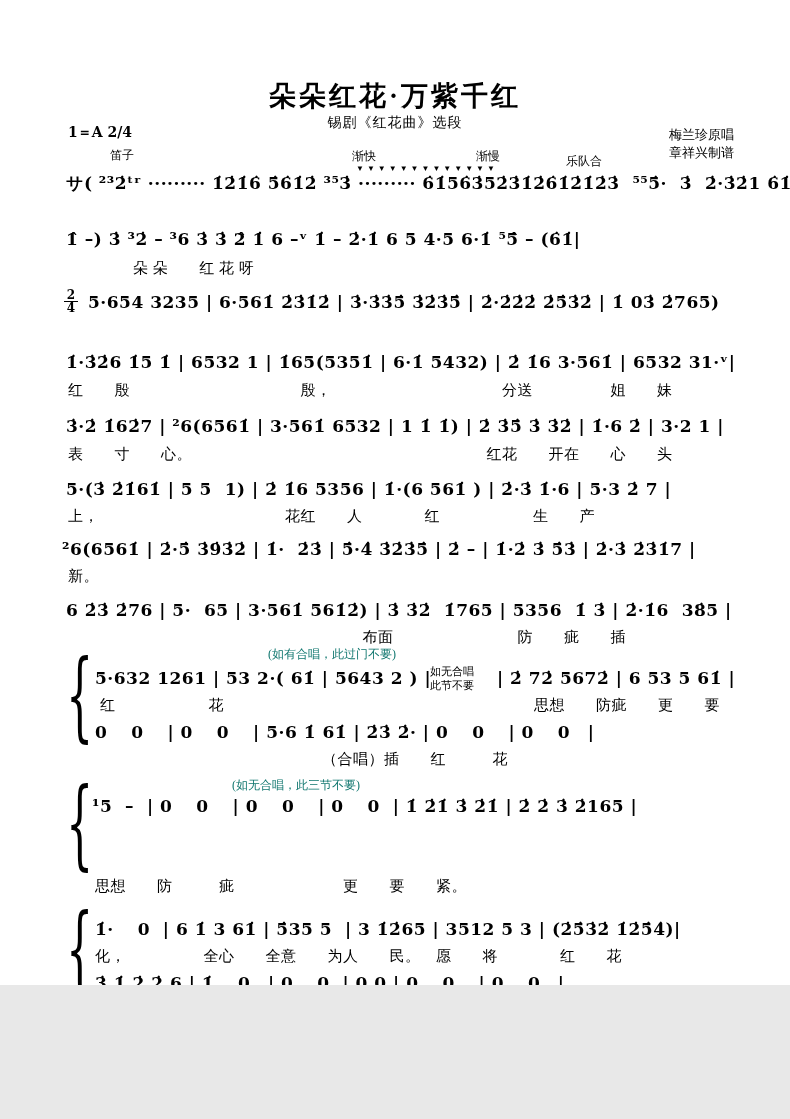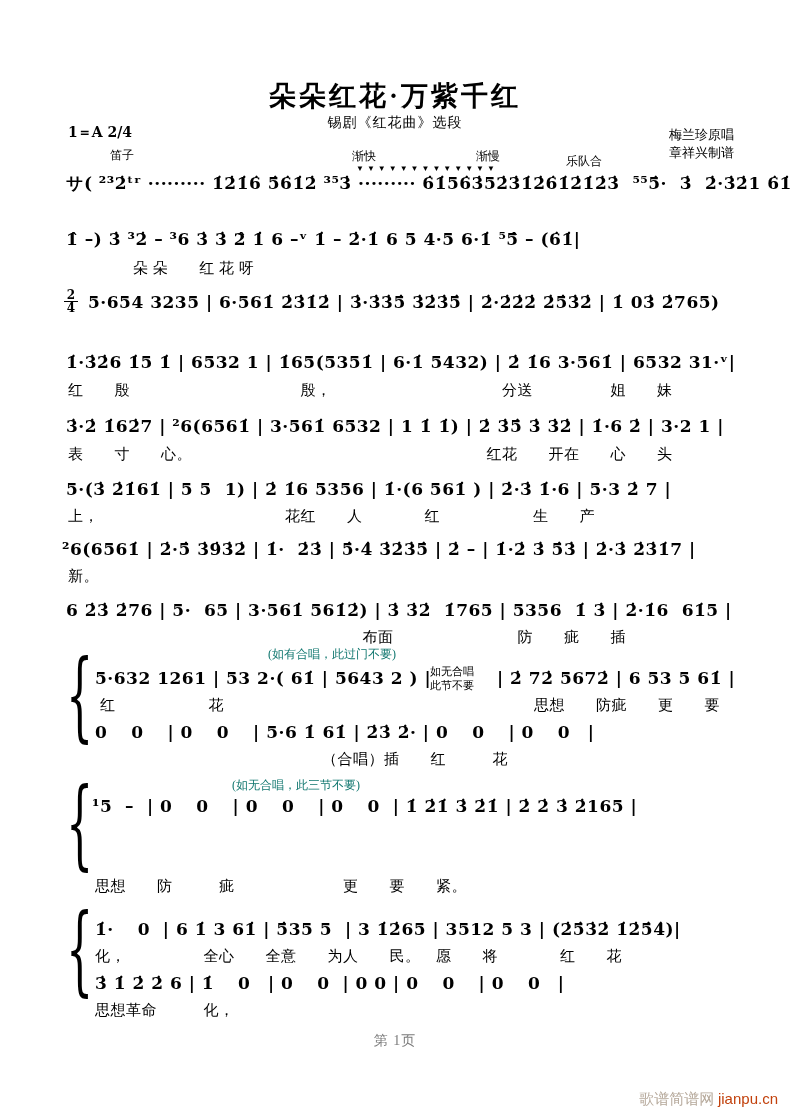--- a/index.html
+++ b/index.html
@@ -1,17 +1,17 @@
 <!DOCTYPE html>
 <html><head>
 <meta charset="utf-8">
 <style>
   html,body { margin:0; padding:0; background:#e8e8e8; }
   .page {
-    position:relative; width:790px; height:1119px; margin:0 auto;
+    position:relative; width:790px; height:985px; margin:0 auto;
     background:#ffffff; overflow:hidden;
     font-family:"Liberation Serif", serif; color:#000;
   }
   .title {
     position:absolute; left:0; right:0; top:78px; text-align:center;
     font-size:27px; font-weight:bold; letter-spacing:3px;
     font-family:"Liberation Serif", serif;
   }
   .subtitle {
     position:absolute; left:0; right:0; top:114px; text-align:center;
@@ -92,21 +92,21 @@
 
   <div class="notes" style="left:66px; top:416px;">3̇·2̇ 1̇62̇7 | ²6(6561̇ | 3·561̇ 6532 | 1 1̇ 1̇) | 2̇ 3̇5̇ 3̇ 3̇2̇ | 1̇·6 2̇ | 3·2 1 |</div>
   <div class="lyrics" style="left:68px; top:445px;">表　　寸　　心。　　　　　　　　　　　　　　　　　　　红花　　开在　　心　　头</div>
 
   <div class="notes" style="left:66px; top:479px;">5·(3̇ 2̇1̇61̇ | 5 5  1) | 2̇ 1̇6 5356 | 1̇·(6 561̇ ) | 2̇·3̇ 1̇·6 | 5·3 2̇ 7 |</div>
   <div class="lyrics" style="left:68px; top:507px;">上，　　　　　　　　　　　　花红　　人　　　　红　　　　　　生　　产</div>
 
   <div class="notes" style="left:62px; top:539px;">²6(6561̇ | 2̇·5̇ 3̇9̇3̇2̇ | 1̇·  2̇3̇ | 5̇·4̇ 3̇2̇3̇5̇ | 2̇ – | 1̇·2̇ 3̇ 5̇3̇ | 2̇·3̇ 2̇3̇1̇7 |</div>
   <div class="lyrics" style="left:68px; top:567px;">新。</div>
 
-  <div class="notes" style="left:66px; top:600px;">6 2̇3̇ 2̇76 | 5·  65 | 3·561̇ 561̇2̇) | 3̇ 3̇2̇  1̇765 | 5356  1̇ 3̇ | 2̇·1̇6  61̇5 |</div>
+  <div class="notes" style="left:66px; top:600px;">6 2̇3̇ 2̇76 | 5·  65 | 3·561̇ 561̇2̇) | 3̇ 3̇2̇  1̇765 | 5356  1̇ 3̇ | 2̇·1̇6  38̇5 |</div>
   <div class="lyrics" style="left:68px; top:628px;">　　　　　　　　　　　　　　　　　　　布面　　　　　　　　防　　疵　　插</div>
 
   <div class="annot-small" style="left:268px; top:646px; font-size:12px;">(如有合唱，此过门不要)</div>
 
   <div class="brace" style="top:656px;">{</div>
   <div class="notes" style="left:95px; top:668px;">5·632 1261 | 53 2·( 61̇ | 5643 2 ) |</div>
   <div class="inlinebox" style="left:430px; top:665px;">如无合唱
 此节不要</div>
   <div class="notes" style="left:497px; top:668px;">| 2̇ 72̇ 5672̇ | 6 53 5 61̇ |</div>
   <div class="lyrics" style="left:100px; top:696px;">红　　　　　　花　　　　　　　　　　　　　　　　　　　　思想　　防疵　　更　　要</div>

